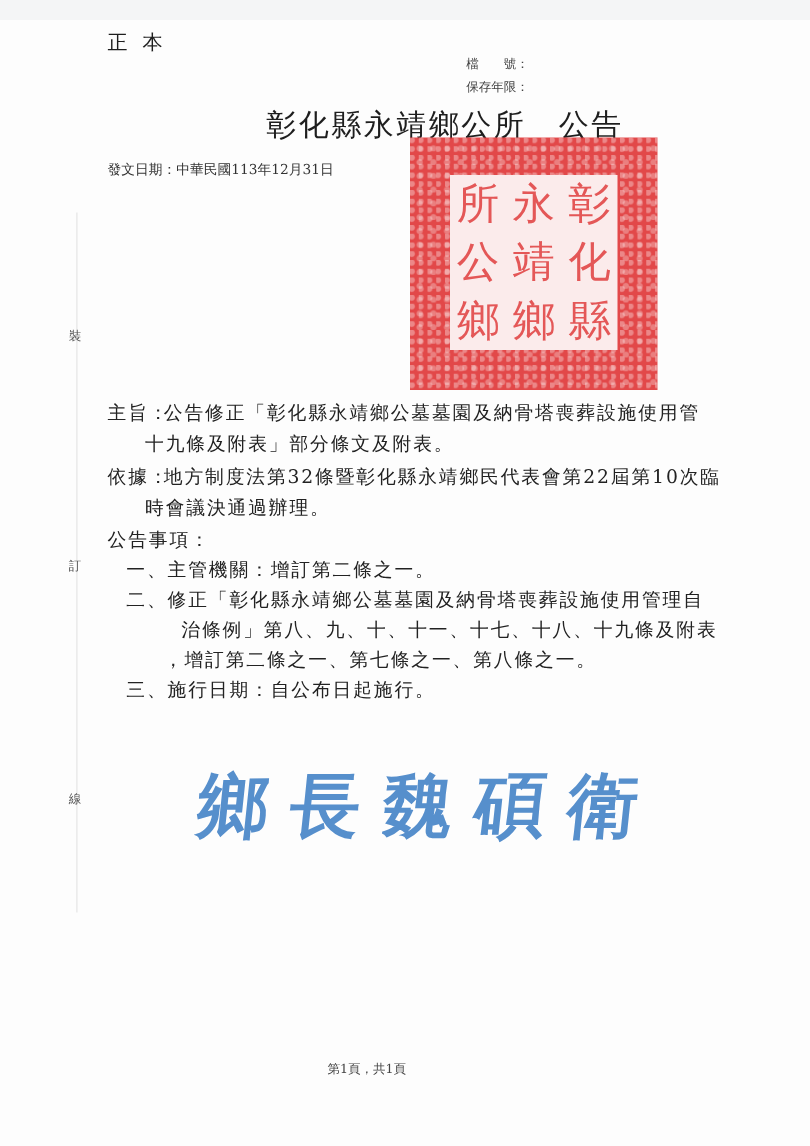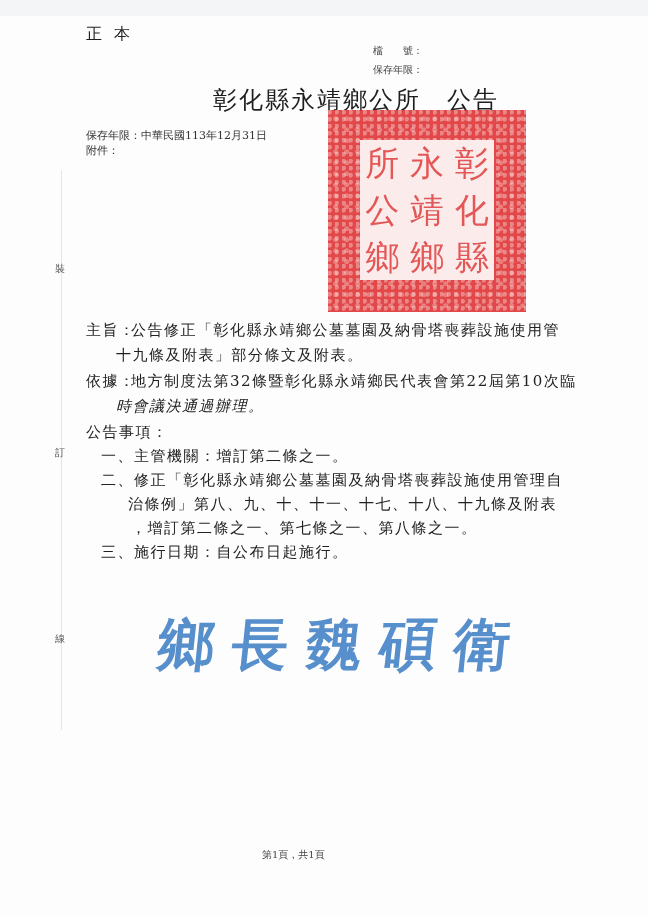--- a/index.html
+++ b/index.html
@@ -59,22 +59,21 @@
 <span class="bind-mark" style="top:446px">訂</span>
 <span class="bind-mark" style="top:632px">線</span>
 
 <div class="abs copy-label">正本</div>
 <div class="abs meta-small" style="left:373px; top:44px;">檔　　號：</div>
 <div class="abs meta-small" style="left:373px; top:63px;">保存年限：</div>
 
 <div class="abs title">彰化縣永靖鄉公所　公告</div>
 
 <div class="abs meta-block">
-  <div>保存年限：中華民國113年12月31日</div>
-  <div>附件：</div>
+  <div>發文日期：中華民國113年12月31日</div>
 </div>
 
 <div class="seal">
   <div class="seal-inner">
     <span class="seal-char">所</span>
     <span class="seal-char">永</span>
     <span class="seal-char">彰</span>
     <span class="seal-char">公</span>
     <span class="seal-char">靖</span>
     <span class="seal-char">化</span>
@@ -83,24 +82,24 @@
     <span class="seal-char">縣</span>
   </div>
 </div>
 
 <div class="abs body-text para-label" style="top:321px;">主旨：</div>
 <div class="abs body-text" style="left:131px; top:321px;">公告修正「彰化縣永靖鄉公墓墓園及納骨塔喪葬設施使用管</div>
 <div class="abs body-text para-cont" style="top:346px;">十九條及附表」部分條文及附表。</div>
 
 <div class="abs body-text para-label" style="top:372px;text-align:right;">依據：</div>
 <div class="abs body-text" style="left:131px; top:372px;">地方制度法第32條暨彰化縣永靖鄉民代表會第22屆第10次臨</div>
-<div class="abs body-text para-cont" style="top:397px;font-style:italic;">時會議決通過辦理。</div>
+<div class="abs body-text para-cont" style="top:397px;">時會議決通過辦理。</div>
 
 <div class="abs body-text para-label" style="top:423px;">公告事項：</div>
 <div class="abs body-text" style="left:101px; top:447px;">一、主管機關：增訂第二條之一。</div>
 <div class="abs body-text" style="left:101px; top:471px;">二、修正「彰化縣永靖鄉公墓墓園及納骨塔喪葬設施使用管理自</div>
-<div class="abs body-text" style="left:128px; top:495px;">治條例」第八、九、十、十一、十七、十八、十九條及附表</div>
+<div class="abs body-text" style="left:145px; top:495px;">治條例」第八、九、十、十一、十七、十八、十九條及附表</div>
 <div class="abs body-text" style="left:131px; top:519px;">，增訂第二條之一、第七條之一、第八條之一。</div>
 <div class="abs body-text" style="left:101px; top:543px;">三、施行日期：自公布日起施行。</div>
 
 <div class="abs signature">鄉長魏碩衛</div>
 
 <div class="abs footer">第1頁，共1頁</div>
 
 </body></html>

